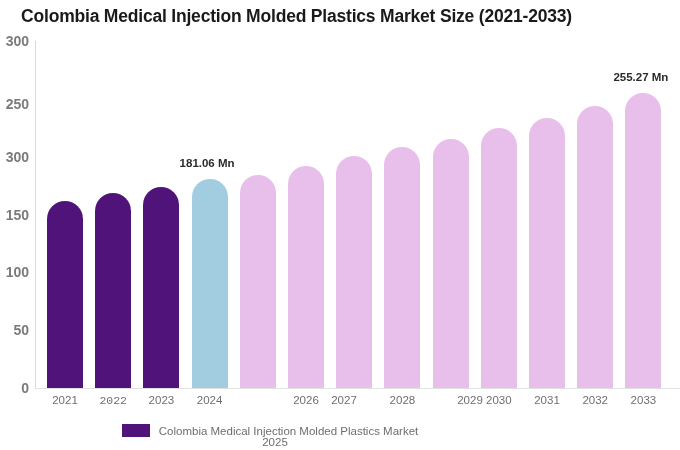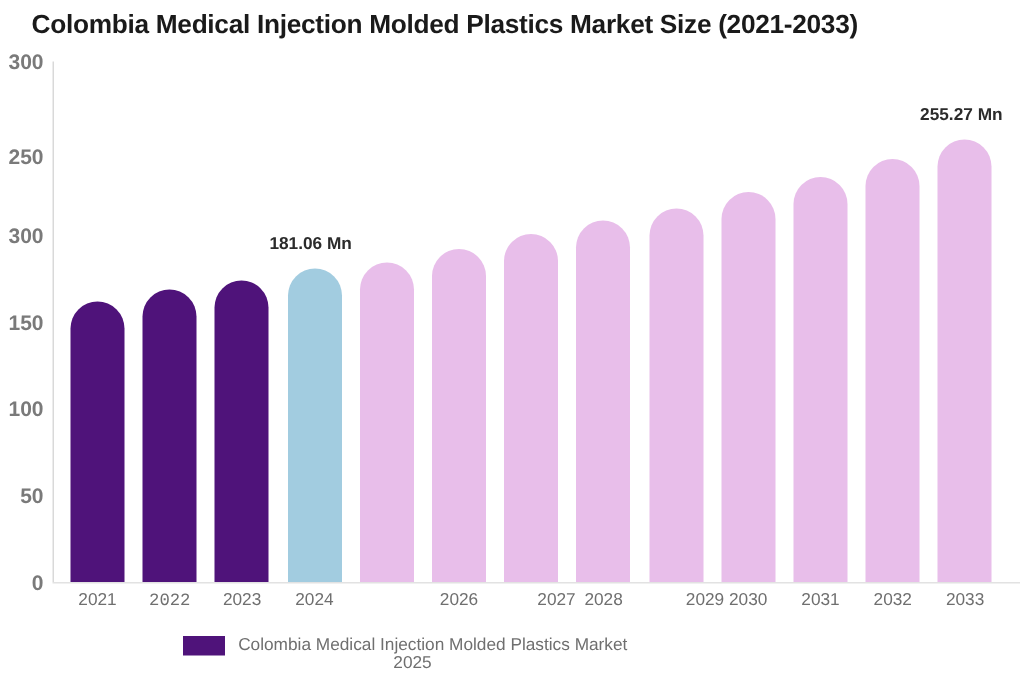--- a/index.html
+++ b/index.html
@@ -30,21 +30,21 @@
     position:absolute;top:394px;width:44px;text-align:center;
     font-size:11.5px;color:#6f6f6f;
   }
   .bar-annot{
     position:absolute;font-size:11.5px;font-weight:bold;color:#2b2b2b;
     white-space:nowrap;
   }
 
   #legend{
     position:absolute;left:0;top:424px;width:540px;
-    display:flex;justify-content:center;gap:9px;
+    display:flex;align-items:center;justify-content:center;gap:9px;
   }
   #legend-swatch{width:28px;height:13px;}
   #legend-label{font-size:11.5px;color:#6f6f6f;}
 </style>
 </head>
 <body>
 
 <div id="chart-root">
 
   <div id="chart-title">Colombia Medical Injection Molded Plastics Market Size (2021-2033)</div>
@@ -108,21 +108,21 @@
     <span id="legend-swatch" style="background: rgb(79, 19, 122);"></span>
     <span id="legend-label">Colombia Medical Injection Molded Plastics Market</span>
   </div>
 
 <div class="xlabel" style="left: 43px;">2021</div>
     <div class="xlabel" style="left: 91.2px; font-family: Liberation Mono, monospace;">2022</div>
     <div class="xlabel" style="left: 139.4px;">2023</div>
     <div class="xlabel" style="left: 187.6px;">2024</div>
     <div class="xlabel" style="left: 253px; margin-top: 42px;">2025</div>
     <div class="xlabel" style="left: 284px;">2026</div>
-    <div class="xlabel" style="left: 349px; text-align: center;">2027</div>
+    <div class="xlabel" style="left: 322px; text-align: center;">2027</div>
     <div class="xlabel" style="left: 380.4px; text-align: center;">2028</div>
     <div class="xlabel" style="left: 448px;">2029</div>
     <div class="xlabel" style="left: 476.8px;">2030</div>
     <div class="xlabel" style="left: 525px;">2031</div>
     <div class="xlabel" style="left: 573.2px;">2032</div>
     <div class="xlabel" style="left: 621.4px;">2033</div>
     <div class="bar-annot" style="top: 156.574px; left: 179.6px;">181.06 Mn</div>
     <div class="bar-annot" style="top: 70.7377px; left: 613.4px;">255.27 Mn</div>
   </div>
 

